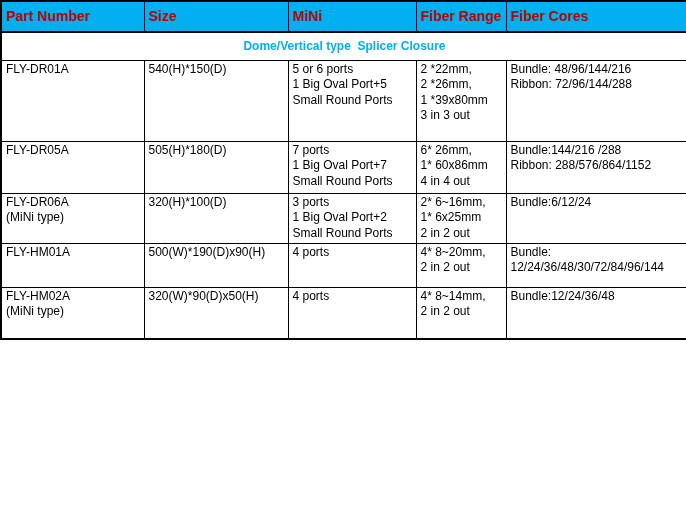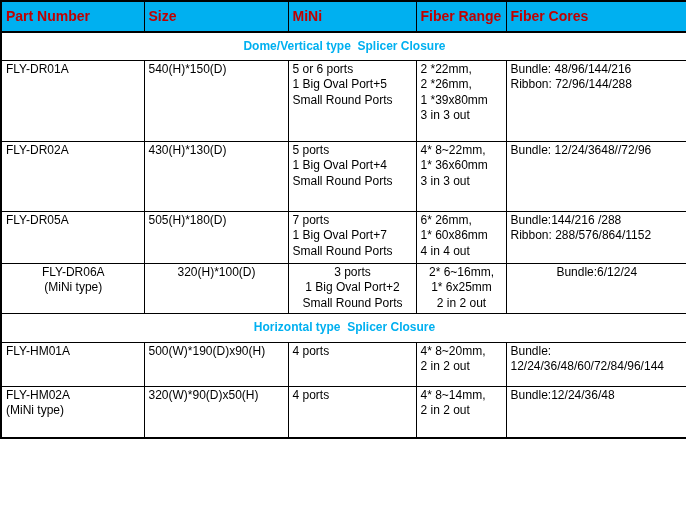--- a/index.html
+++ b/index.html
@@ -49,21 +49,21 @@
     vertical-align:middle;
     white-space:pre;
   }
   
   tr.rh-head{height:31px;}
   tr.rh-sec1{height:28px;}
   tr.rh-r1{height:81px;}
   tr.rh-r2{height:70px;}
   tr.rh-r3{height:80px;}
   tr.rh-r4{height:52px;}
-  tr.rh-r5{height:50px;text-align:center;}
+  tr.rh-r5{height:50px;}
   tr.rh-sec2{height:29px;}
   tr.rh-r6{height:44px;}
   tr.rh-r7{height:52px;}
 </style>
 </head>
 <body>
 
 <table class="spec">
   <colgroup>
     <col style="width:143px">
@@ -93,31 +93,20 @@
 1 Big Oval Port+5
 Small Round Ports</td>
       <td>2 *22mm,
 2 *26mm,
 1 *39x80mm
 3 in 3 out</td>
       <td>Bundle: 48/96/144/216
 Ribbon: 72/96/144/288</td>
     </tr>
 
-    <tr class="rh-r2">
-      <td>FLY-DR02A</td>
-      <td>430(H)*130(D)</td>
-      <td>5 ports
-1 Big Oval Port+4
-Small Round Ports</td>
-      <td>4* 8~22mm,
-1* 36x60mm
-3 in 3 out</td>
-      <td>Bundle: 12/24/3648//72/96</td>
-    </tr>
 
 
     <tr class="rh-r4">
       <td>FLY-DR05A</td>
       <td>505(H)*180(D)</td>
       <td>7 ports
 1 Big Oval Port+7
 Small Round Ports</td>
       <td>6* 26mm,
 1* 60x86mm
@@ -132,32 +121,29 @@
       <td>320(H)*100(D)</td>
       <td>3 ports
 1 Big Oval Port+2
 Small Round Ports</td>
       <td>2* 6~16mm,
 1* 6x25mm
 2 in 2 out</td>
       <td>Bundle:6/12/24</td>
     </tr>
 
-    <tr class="section rh-sec2">
-      <td colspan="5">Horizontal type  Splicer Closure</td>
-    </tr>
 
     <tr class="rh-r6">
       <td>FLY-HM01A</td>
       <td>500(W)*190(D)x90(H)</td>
       <td>4 ports</td>
       <td>4* 8~20mm,
 2 in 2 out</td>
       <td>Bundle:
-12/24/36/48/60/72/84/96/144</td>
+12/24/36/48/30/72/84/96/144</td>
     </tr>
 
     <tr class="rh-r7">
       <td>FLY-HM02A
 (MiNi type)</td>
       <td>320(W)*90(D)x50(H)</td>
       <td>4 ports</td>
       <td>4* 8~14mm,
 2 in 2 out</td>
       <td>Bundle:12/24/36/48</td>

